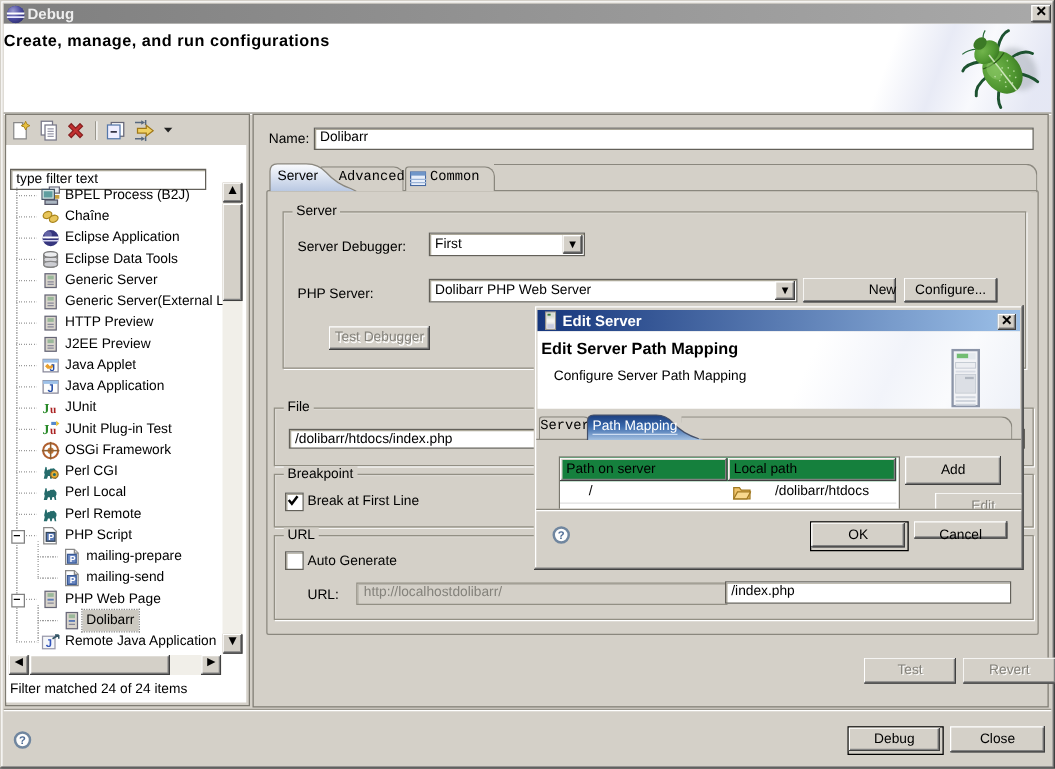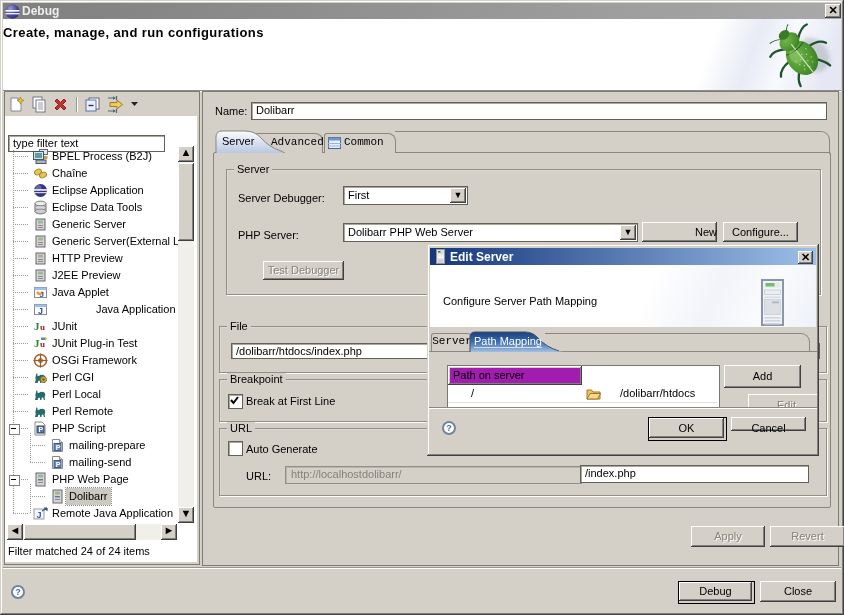--- a/index.html
+++ b/index.html
@@ -16,21 +16,21 @@
 .titletext{left:22px;top:4px;font-weight:bold;color:#eeeeee;font-size:12px;letter-spacing:0;}
 .closebtn{left:825px;top:4px;width:16px;height:14px;background:#d4d0c8;
   box-shadow:inset -1px -1px 0 #404040, inset 1px 1px 0 #ffffff,
              inset -2px -2px 0 #808080, inset 2px 2px 0 #d4d0c8;
   text-align:center;line-height:13px;font-weight:bold;font-size:11px;}
 
 .header{left:3px;top:19px;width:838px;height:71px;background:#ffffff;overflow:hidden;}
 .headtext{left:0px;top:6px;font-weight:bold;font-size:13px;letter-spacing:0.4px;}
 .hsep{left:3px;top:90px;width:838px;height:1px;background:#8f8d86;}
 
-.raised{background:#a21caf;
+.raised{background:#15803d;
   box-shadow:inset -1px -1px 0 #404040, inset 1px 1px 0 #ffffff,
              inset -2px -2px 0 #808080, inset 2px 2px 0 #d4d0c8;}
 .btn{background:#d4d0c8;text-align:center;
   box-shadow:inset -1px -1px 0 #404040, inset 1px 1px 0 #ffffff,
              inset -2px -2px 0 #808080, inset 2px 2px 0 #d4d0c8;}
 .btn.disabled{color:#84827b;text-shadow:1px 1px 0 #ffffff;margin-left:24px;}
 .field{background:#ffffff;border:1px solid #636059;
   box-shadow:inset 1px 1px 0 #aca899;}
 .fieldtxt{position:absolute;left:4px;top:2px;white-space:nowrap;}
 .group{border:1px solid #928f84;box-shadow:1px 1px 0 #fff, inset 1px 1px 0 #ffffff33;}
@@ -260,21 +260,21 @@
     <path d="M3 8 L5 6 L7 8 L9 6 L10 8 L8 10 L5 10 Z" fill="#e8a030"></path>
     <text x="6.5" y="11.5" font-size="8" font-weight="bold" fill="#2850a8" font-family="Liberation Sans">J</text>
   </svg>
 <div class="treerow" style="left:49px;top:284px;padding:0 3px;">Java Applet</div>
 <div class="abs" style="left:13px;top:309px;width:16px;height:1px;background-image:repeating-linear-gradient(to right,#9a9a9a 0 1px,transparent 1px 2px);"></div>
 <svg class="abs" style="left:33px;top:302px" width="15" height="15" viewBox="0 0 15 15">
     <rect x="1.5" y="2.5" width="12" height="10" fill="#fdfdfd" stroke="#889"></rect>
     <rect x="1.5" y="2.5" width="12" height="2.6" fill="#9cc0e8"></rect>
     <text x="5" y="11.8" font-size="9" font-weight="bold" fill="#2850a8" font-family="Liberation Sans">J</text>
   </svg>
-<div class="treerow" style="left:49px;top:301px;padding:0 3px;margin-left:44px;">Java Application</div>
+<div class="treerow" style="left:49px;top:301px;padding:0 3px;">Java Application</div>
 <div class="abs" style="left:13px;top:326px;width:16px;height:1px;background-image:repeating-linear-gradient(to right,#9a9a9a 0 1px,transparent 1px 2px);"></div>
 <svg class="abs" style="left:33px;top:319px" width="15" height="15" viewBox="0 0 15 15">
     <text x="1" y="11" font-size="11" font-weight="bold" fill="#2a8a2a" font-family="Liberation Serif">J</text>
     <text x="7" y="11" font-size="9" font-weight="bold" fill="#aa2222" font-family="Liberation Serif">u</text>
   </svg>
 <div class="treerow" style="left:49px;top:318px;padding:0 3px;">JUnit</div>
 <div class="abs" style="left:13px;top:343px;width:16px;height:1px;background-image:repeating-linear-gradient(to right,#9a9a9a 0 1px,transparent 1px 2px);"></div>
 <svg class="abs" style="left:33px;top:336px" width="15" height="15" viewBox="0 0 15 15">
     <text x="1" y="11" font-size="11" font-weight="bold" fill="#2a8a2a" font-family="Liberation Serif">J</text>
     <text x="7" y="11" font-size="9" font-weight="bold" fill="#aa2222" font-family="Liberation Serif">u</text>
@@ -443,21 +443,21 @@
   <span class="grouplabel" style="left:7px;">URL</span>
 </div>
 <div class="abs cb" style="left:228px;top:441px;"></div>
 <div class="abs" style="left:246px;top:443px;">Auto Generate</div>
 <div class="abs" style="left:246px;top:470px;">URL:</div>
 <div class="abs" style="left:285px;top:466px;width:290px;height:15px;background:#d4d0c8;border:1px solid #928f84;box-shadow:inset 1px 1px 0 #b8b5ac;color:#84827b;padding:1px 0 0 5px;">http://localhostdolibarr/</div>
 <div class="abs field" style="left:580px;top:465px;width:227px;height:16px;text-align:center;">
     <span class="fieldtxt" style="top:1px">/index.php</span>
   </div>
 
-<div class="abs btn disabled" style="left:667px;top:526px;width:74px;height:21px;line-height:21px;">Apply</div>
+<div class="abs btn disabled" style="left:667px;top:526px;width:74px;height:21px;line-height:21px;">Test</div>
 <div class="abs btn disabled" style="left:746px;top:526px;width:75px;height:21px;line-height:21px;">Revert</div>
 
 <div class="abs" style="left:3px;top:567px;width:838px;height:1px;background:#9a978e;"></div>
 <div class="abs" style="left:3px;top:568px;width:838px;height:1px;background:#ffffff;"></div>
 <div class="abs qicon" style="left:11px;top:585px;width:10px;height:10px;line-height:10px;font-size:9px;">?</div>
 <div class="abs" style="left:678px;top:581px;width:75px;height:21px;border:1px solid #000;">
   <div class="btn" style="width:73px;height:19px;line-height:19px;">Debug</div>
 </div>
 <div class="abs btn" style="left:760px;top:581px;width:76px;height:21px;line-height:21px;">Close</div>
 
@@ -467,20 +467,21 @@
       <rect x="0.5" y="0.5" width="8" height="14" fill="#e8e8e4" stroke="#98948c"></rect>
       <rect x="1.5" y="1.5" width="6" height="3.5" fill="#d8ddd4"></rect>
       <rect x="2" y="2" width="2.5" height="1.5" fill="#3a7a3a"></rect>
       <rect x="1.5" y="6.5" width="6" height="2.5" fill="#f4f4f0"></rect>
       <rect x="1.5" y="10" width="6" height="4" fill="#dcdce8"></rect>
       <rect x="2" y="10.5" width="5" height="3" fill="#c8cce0"></rect>
     </svg>
   <div class="abs" style="left:23px;top:6px;font-weight:bold;color:#fff;font-size:12px;">Edit Server</div>
   <div class="abs closebtn" style="left:371px;top:7px;width:15px;height:13px;line-height:12px;">✕</div>
   <div class="abs dwhite"></div>
+  <div class="abs" style="left:6px;top:27px;font-weight:bold;font-size:13px;">Edit Server Path Mapping</div>
   <div class="abs" style="left:16px;top:51px;">Configure Server Path Mapping</div>
   <svg class="abs" style="left:334px;top:35px" width="23" height="47" viewBox="0 0 23 47">
     <rect x="1" y="1" width="21" height="45" fill="#f2f3f6" stroke="#8c95a8" stroke-width="2"></rect>
     <rect x="3.5" y="3.5" width="16" height="5" fill="#e4e9ee"></rect>
     <rect x="4.5" y="4" width="9" height="3.5" fill="#72bd72"></rect>
     <rect x="3.5" y="11" width="16" height="4.5" fill="#eceef2" stroke="#c0c6d0" stroke-width="0.7"></rect>
     <rect x="3.5" y="17.5" width="16" height="1.5" fill="#d8dce4"></rect>
     <rect x="3.5" y="20.5" width="16" height="15" fill="#dcdfe5" stroke="#c4cad2" stroke-width="0.7"></rect>
     <rect x="11" y="22.5" width="7" height="1.8" fill="#b0b6c0"></rect>
     <g fill="#d0d5dd">
@@ -507,20 +508,23 @@
     <path d="M1 21 L1 6 Q1 1 6 1 L56 1 Q64 1 69 7 Q77 16 90 20" fill="none" stroke="#44506a" stroke-width="1"></path>
   </svg>
   <div class="abs" style="left:47px;top:91px;color:#fff;border-bottom:1px solid #cdddf2;padding-bottom:0px;">Path Mapping</div>
 
   <div class="abs" style="left:2px;top:108px;width:388px;height:55px;overflow:hidden;">
 
     <div style="position:absolute;left:18px;top:13px;width:271px;height:60px;background:#fff;border:1px solid #7a776e;"></div>
     <div class="raised" style="position:absolute;left:19px;top:14px;width:134px;height:19px;">
         <span style="position:absolute;left:5px;top:3px;">Path on server</span>
       </div>
+    <div class="raised" style="position:absolute;left:153px;top:14px;width:135px;height:19px;">
+        <span style="position:absolute;left:5px;top:3px;">Local path</span>
+      </div>
     <div style="position:absolute;left:42px;top:35px;">/</div>
     <svg style="position:absolute;left:157px;top:36px" width="15" height="12">
         <path d="M1 3 L1 11 L14 11 L14 4 L7 4 L5.5 2 L1 2 Z" fill="#f0c36a" stroke="#a07820"></path>
         <path d="M1 11 L4 5.5 L14.5 5.5 L11.5 11 Z" fill="#f8d88e" stroke="#a07820"></path>
       </svg>
     <div style="position:absolute;left:191px;top:35px;">/dolibarr/htdocs</div>
     <div style="position:absolute;left:19px;top:50px;width:269px;height:1px;background:#e0e0e0;"></div>
     <div class="btn" style="position:absolute;left:295px;top:13px;width:77px;height:23px;line-height:23px;">Add</div>
     <div class="btn disabled" style="position:absolute;left:295px;top:42px;width:77px;height:23px;line-height:23px;">Edit</div>
   </div>

